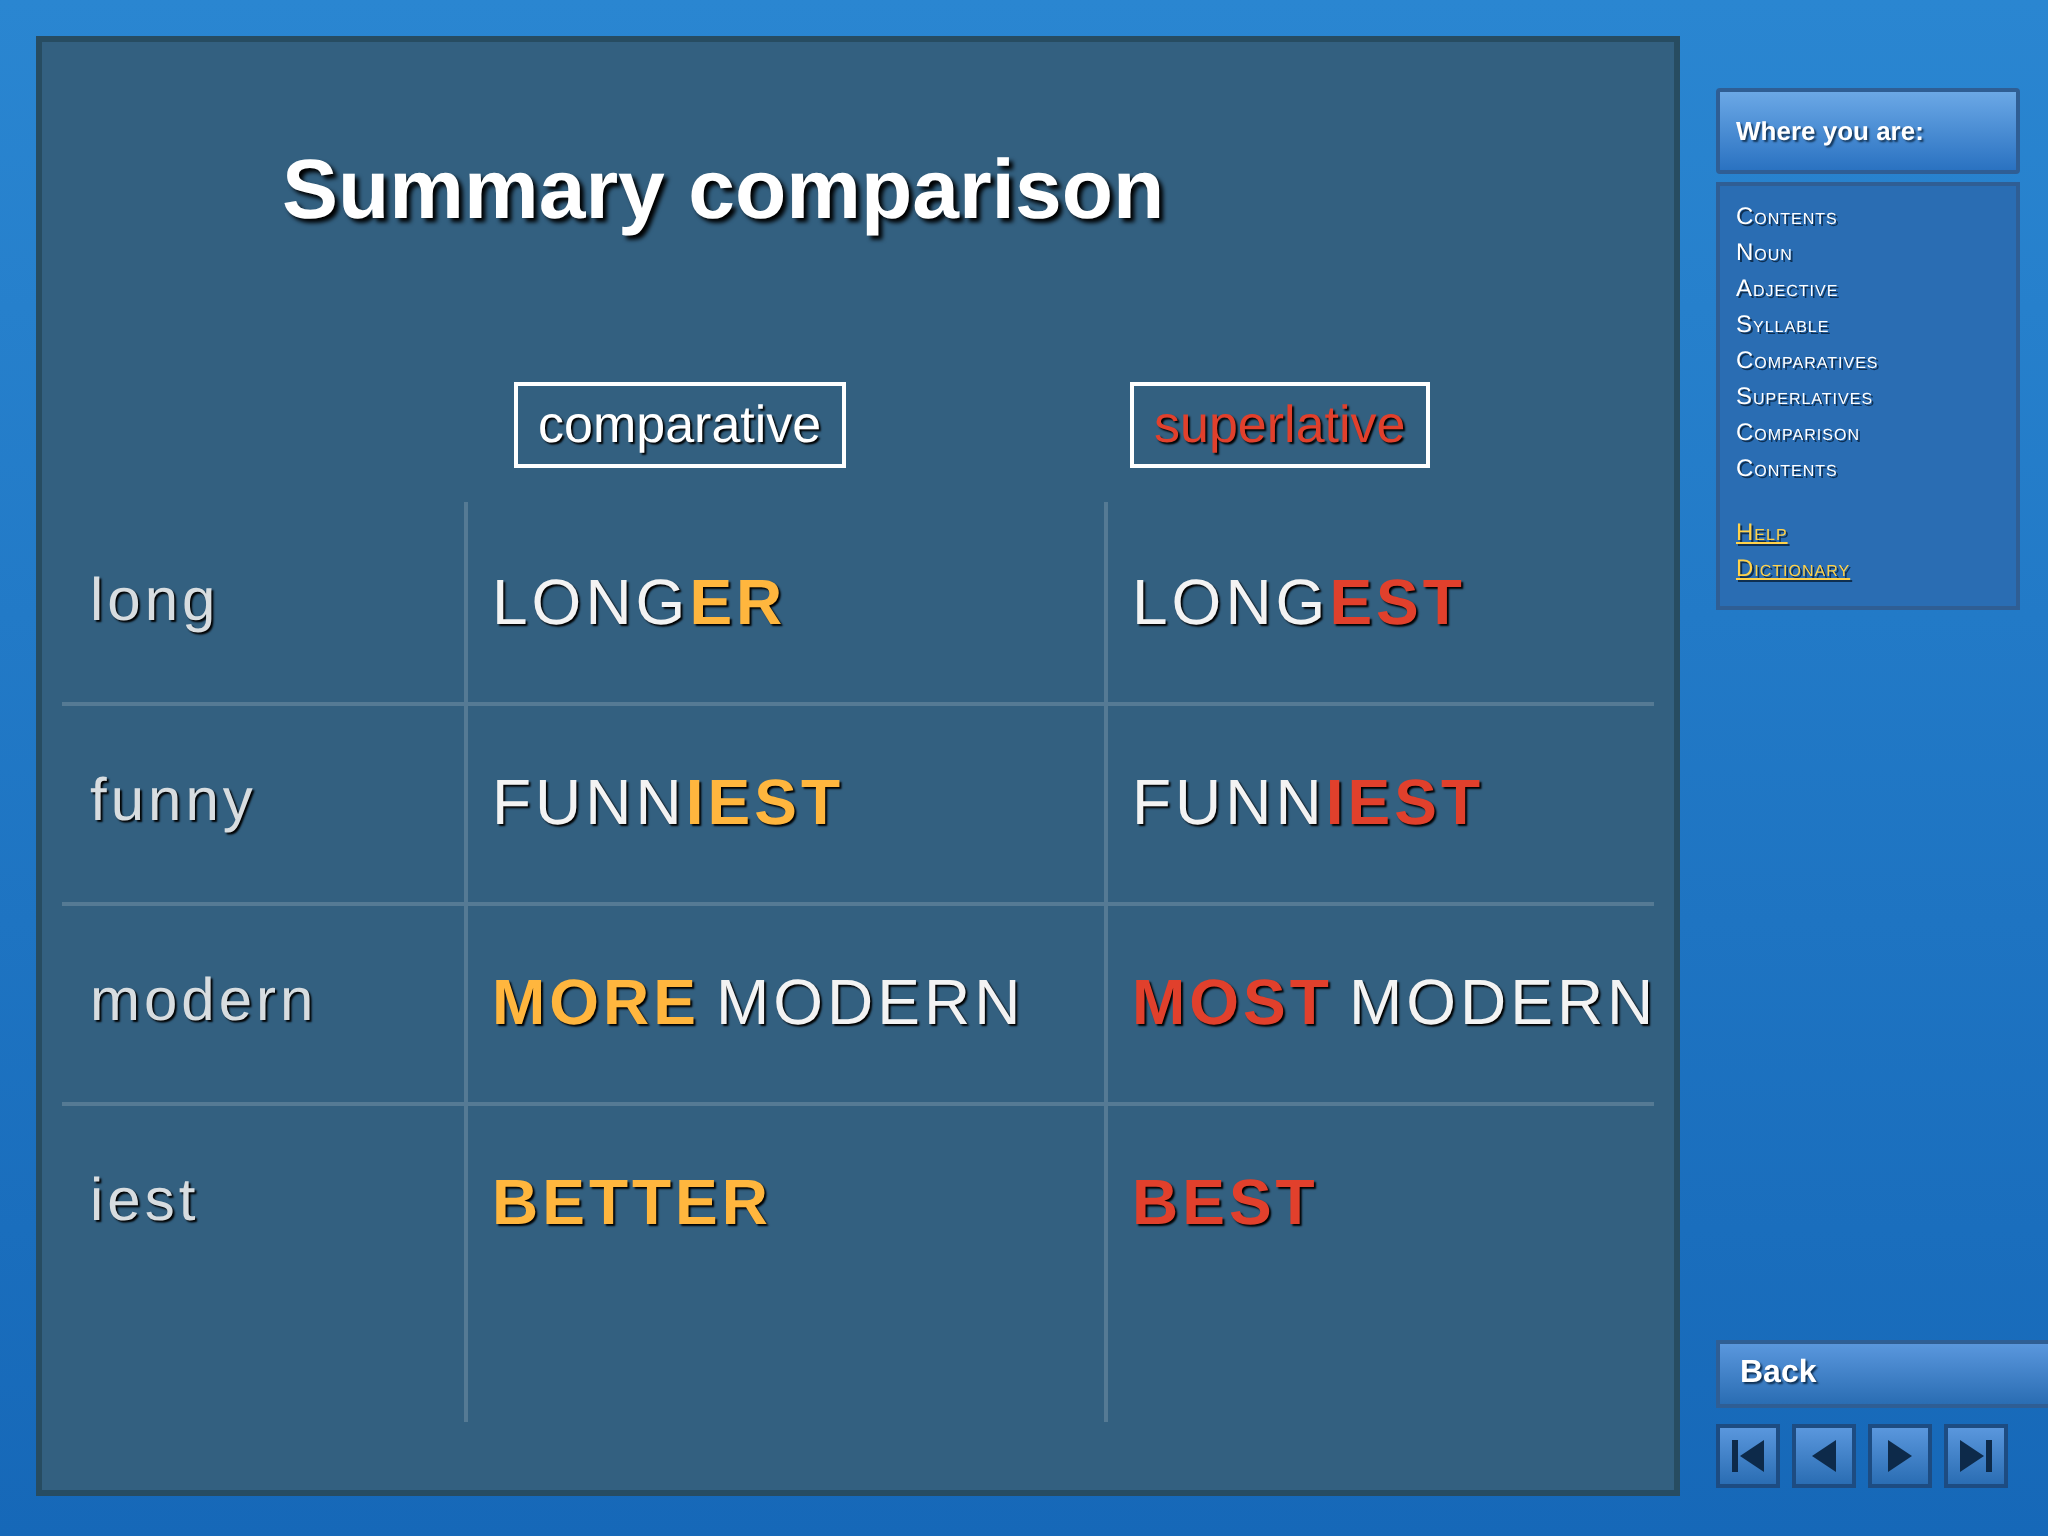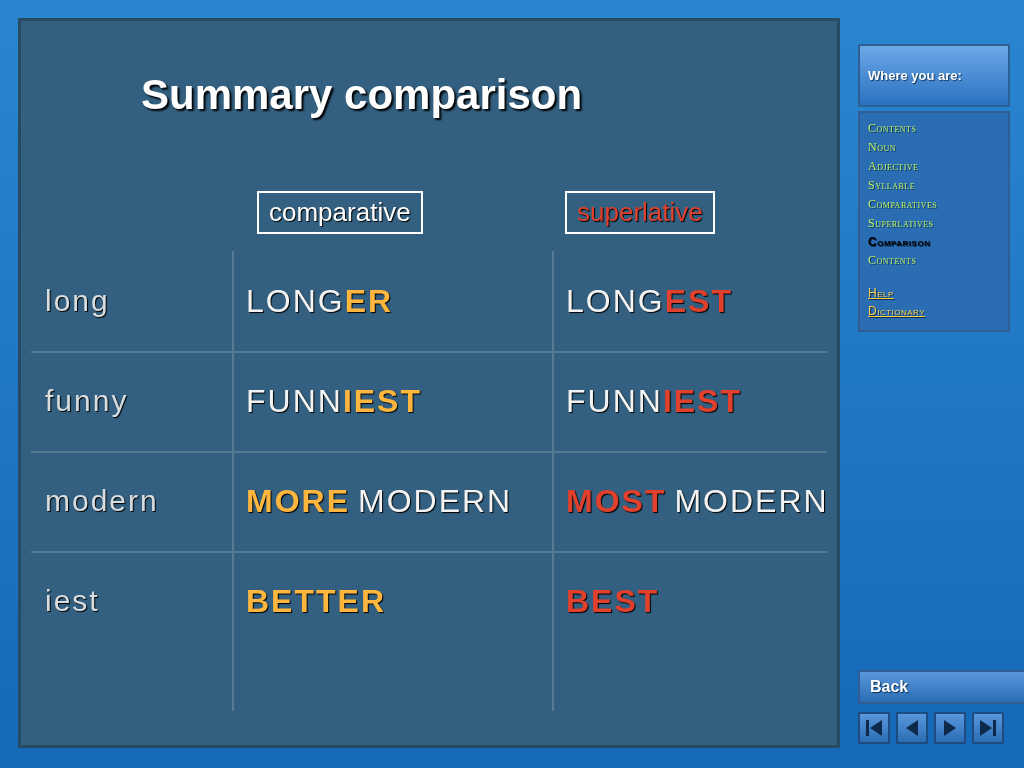--- a/index.html
+++ b/index.html
@@ -64,41 +64,41 @@
   
   .sidebar {
     position: absolute;
     left: 858px; top: 44px;
     width: 152px;
   }
   .sb-header {
     background: linear-gradient(to bottom, #6ba8e6, #2a72c1);
     color: #fff; font-weight: bold;
     font-size: 13px;
-    padding: 22px 8px;
+    padding: 12px 8px;
     border: 2px solid #2f5e94;
     border-radius: 2px;
     text-shadow: 1px 1px 1px #15375a;
   }
   .sb-box {
     margin-top: 4px;
     border: 2px solid #2f5e94;
     background: #2a6db3;
     padding: 6px 8px 10px 8px;
   }
   .sb-item {
     font-size: 12px;
     font-variant: small-caps;
     letter-spacing: 0.5px;
     padding: 2px 0;
     text-shadow: 1px 1px 0 #0e2f52;
     cursor: pointer;
   }
-  .sb-dim  { color: #bef264; font-family: Liberation Serif, serif; }
-  .sb-act  { color: #000000; font-weight: bold; }
+  .sb-dim  { color: #ffffff; }
+  .sb-act  { color: #ffffff; font-weight: normal; }
   .sb-link { color: #ffd24a; text-decoration: underline; }
   .sb-spacer { height: 14px; }
 
   .back-btn {
     position: absolute;
     left: 858px; top: 670px;
     width: 179px;
     background: linear-gradient(to bottom, #5a97dd, #2a6db3);
     border: 2px solid #2f5e94;
     color: #fff; font-weight: bold;

